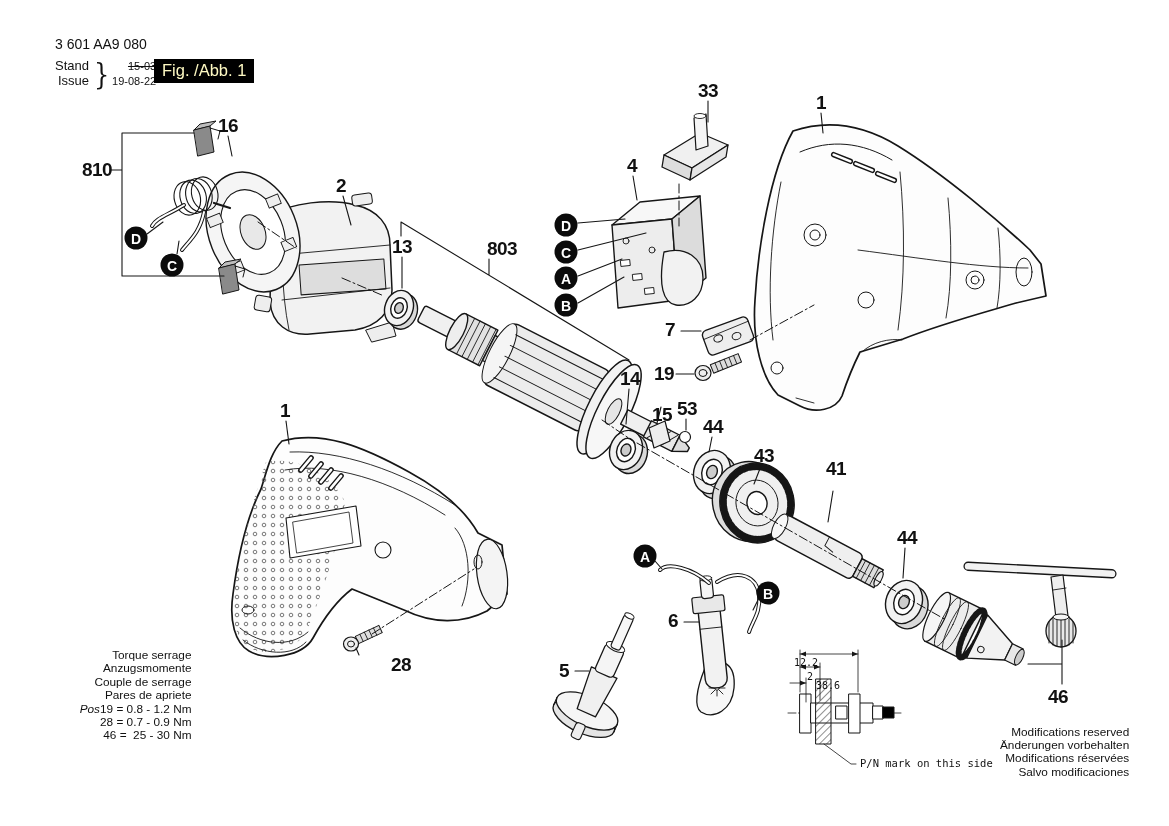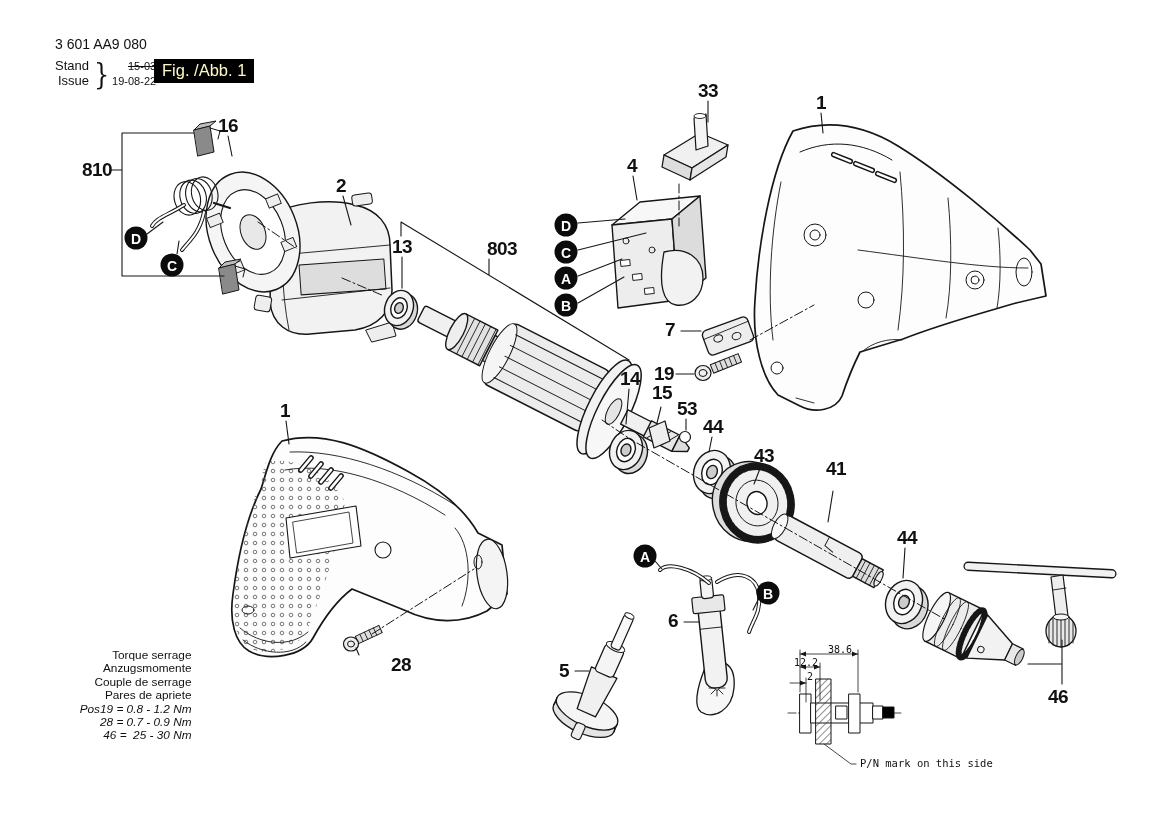--- a/index.html
+++ b/index.html
@@ -27,21 +27,21 @@
     font-family:"DejaVu Serif", serif; transform:scaleX(0.8); }
   .hdr-rev .values { font-size:11px; line-height:14.5px; }
   .struck { text-decoration:line-through; }
   .fig-box {
     left:154px; top:59px; background:#000; color:#fef9c3; font-weight:normal;
     font-size:16.5px; padding:2px 8px 3px 8px; white-space:nowrap;
   }
   .torque-note { left:67px; top:649px; font-size:11.8px; line-height:13.4px; }
   .torque-pos-row { display:flex; }
   .torque-pos-label { width:33px;font-style:italic; }
-  .torque-entries div { white-space:pre;font-style:italic; }
+  .torque-entries div { white-space:pre; }
   .footer-note { left:1000px; top:726px; font-size:11.8px; line-height:13.2px; }
   .dim-label {
     position:absolute; font-family:"DejaVu Sans Mono", monospace;
     font-size:10px; transform:translate(-50%,0); white-space:nowrap;
   }
   .dim-note {
     position:absolute; font-family:"DejaVu Sans Mono", monospace;
     font-size:10.5px; white-space:nowrap;
   }
 </style>
@@ -399,39 +399,45 @@
   <div class="torque-pos-row">
     <span class="torque-pos-label">Pos</span>
     <span class="torque-entries" id="torque-entries">
           <div>19 = 0.8 - 1.2 Nm</div>
           <div>28 = 0.7 - 0.9 Nm</div>
           <div>46 =  25 - 30 Nm</div>
         </span>
   </div>
 </div>
 
-
-<div class="dim-label" style="left:828px; top:644px;margin-left:12px;">38.6</div>
+<div class="abs footer-note">
+  <div>Modifications reserved</div>
+  <div>Änderungen vorbehalten</div>
+  <div>Modifications réservées</div>
+  <div>Salvo modificaciones</div>
+</div>
+
+<div class="dim-label" style="left:828px; top:680px;">38.6</div>
 <div class="dim-label" style="left:806px; top:657px;">12.2</div>
 <div class="dim-label" style="left:810px; top:671px;">2</div>
 <div class="dim-note" style="left:860px; top:757px;">P/N mark on this side</div>
 
 <div id="callout-layer">
       <div class="callout" style="left: 97px; top: 170px;">810</div>
       <div class="callout" style="left: 228px; top: 126px;">16</div>
       <div class="callout" style="left: 341px; top: 186px;">2</div>
       <div class="callout" style="left: 402px; top: 247px;">13</div>
       <div class="callout" style="left: 502px; top: 249px;">803</div>
       <div class="callout" style="left: 708px; top: 91px;">33</div>
       <div class="callout" style="left: 632px; top: 166px;">4</div>
       <div class="callout" style="left: 821px; top: 103px;">1</div>
       <div class="callout" style="left: 670px; top: 330px;">7</div>
       <div class="callout" style="left: 664px; top: 374px;">19</div>
       <div class="callout" style="left: 630px; top: 379px;">14</div>
-      <div class="callout" style="left: 662px; top: 393px;">15</div>
+      <div class="callout" style="left: 662px; top: 415px;">15</div>
       <div class="callout" style="left: 687px; top: 409px;">53</div>
       <div class="callout" style="left: 713px; top: 427px;">44</div>
       <div class="callout" style="left: 764px; top: 456px;">43</div>
       <div class="callout" style="left: 836px; top: 469px;">41</div>
       <div class="callout" style="left: 907px; top: 538px;">44</div>
       <div class="callout" style="left: 285px; top: 411px;">1</div>
       <div class="callout" style="left: 360px; top: 665px; margin-left: 41px;">28</div>
       <div class="callout" style="left: 564px; top: 671px;">5</div>
       <div class="callout" style="left: 673px; top: 621px;">6</div>
       <div class="callout" style="left: 1058px; top: 697px;">46</div>

